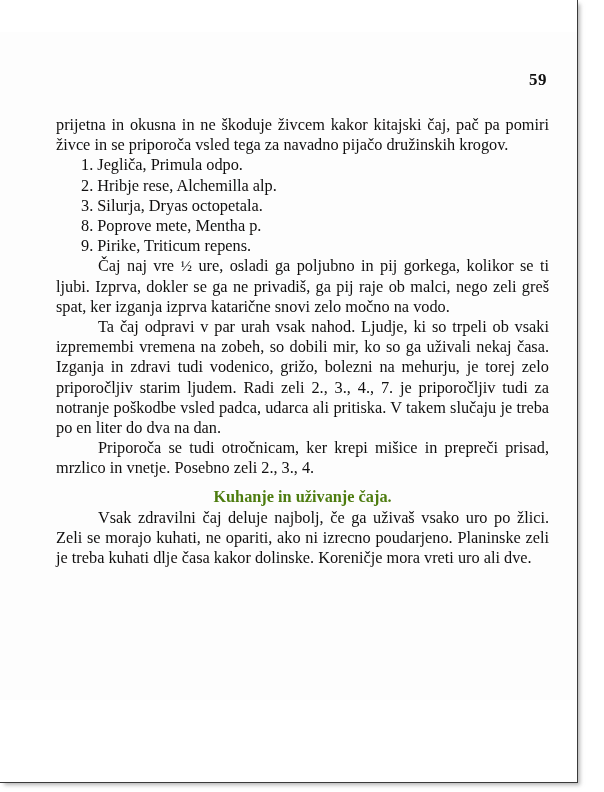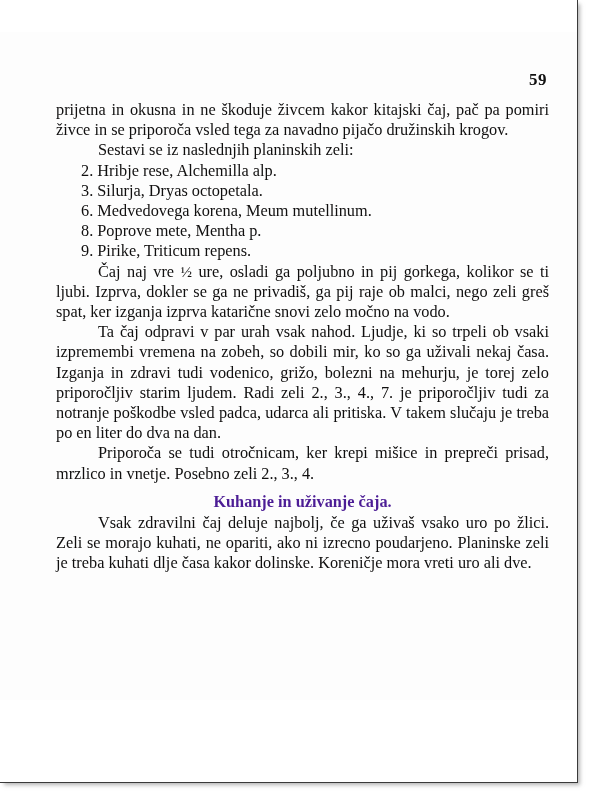--- a/index.html
+++ b/index.html
@@ -44,21 +44,21 @@
     top: 38px;
     font-size: 17px;
     font-weight: bold;
     color: #111111;
     letter-spacing: 0.5px;
   }
 
   .text-block {
     position: absolute;
     left: 56px;
-    top: 68px;
+    top: 83px;
     width: 493px;
     color: #100f0f;
     font-size: 16.3px;
     line-height: 20.2px;
   }
 
   p.para {
     margin: 0;
     text-align: justify;
     text-justify: inter-word;
@@ -95,55 +95,54 @@
     display: inline;
   }
 
   .section-heading {
     margin: 0;
     padding: 6px 0 1px 0;
     text-align: center;
     font-size: 16.3px;
     font-weight: bold;
     line-height: 20.2px;
-    color: #4c1d95;
+    color: #4d7c0f;
   }
 
   .spacer-sm { height: 2px; }
 
   .frac {
     font-size: 0.94em;
   }
 </style>
 </head>
 <body>
 
 <div class="page-card">
   <div class="scan-area">
 
     <div class="page-number">59</div>
 
     <div class="text-block">
 
       <p class="para no-stretch">prijetna in okusna in ne škoduje živcem kakor kitajski čaj, pač pa pomiri živce in se priporoča vsled tega za navadno pijačo družinskih krogov.</p>
 
-      <p class="para indent no-stretch">Sestavi se iz naslednjih planinskih zeli:</p>
 
       <ol class="herb-list">
+        <li>
+          <span class="num">1.</span>
+          <span>Jegliča, Primula odpo.</span>
+        </li>
         <li>
           <span class="num">2.</span>
           <span>Hribje rese, Alchemilla alp.</span>
         </li>
         <li>
           <span class="num">3.</span>
           <span>Silurja, Dryas octopetala.</span>
-        </li>
-        <li>
-          <span class="num">6.</span>
-          <span>Medvedovega korena, Meum mutellinum.</span>
         </li>
         <li>
           <span class="num">8.</span>
           <span>Poprove mete, Mentha p.</span>
         </li>
         <li>
           <span class="num">9.</span>
           <span>Pirike, Triticum repens.</span>
         </li>
       </ol>

